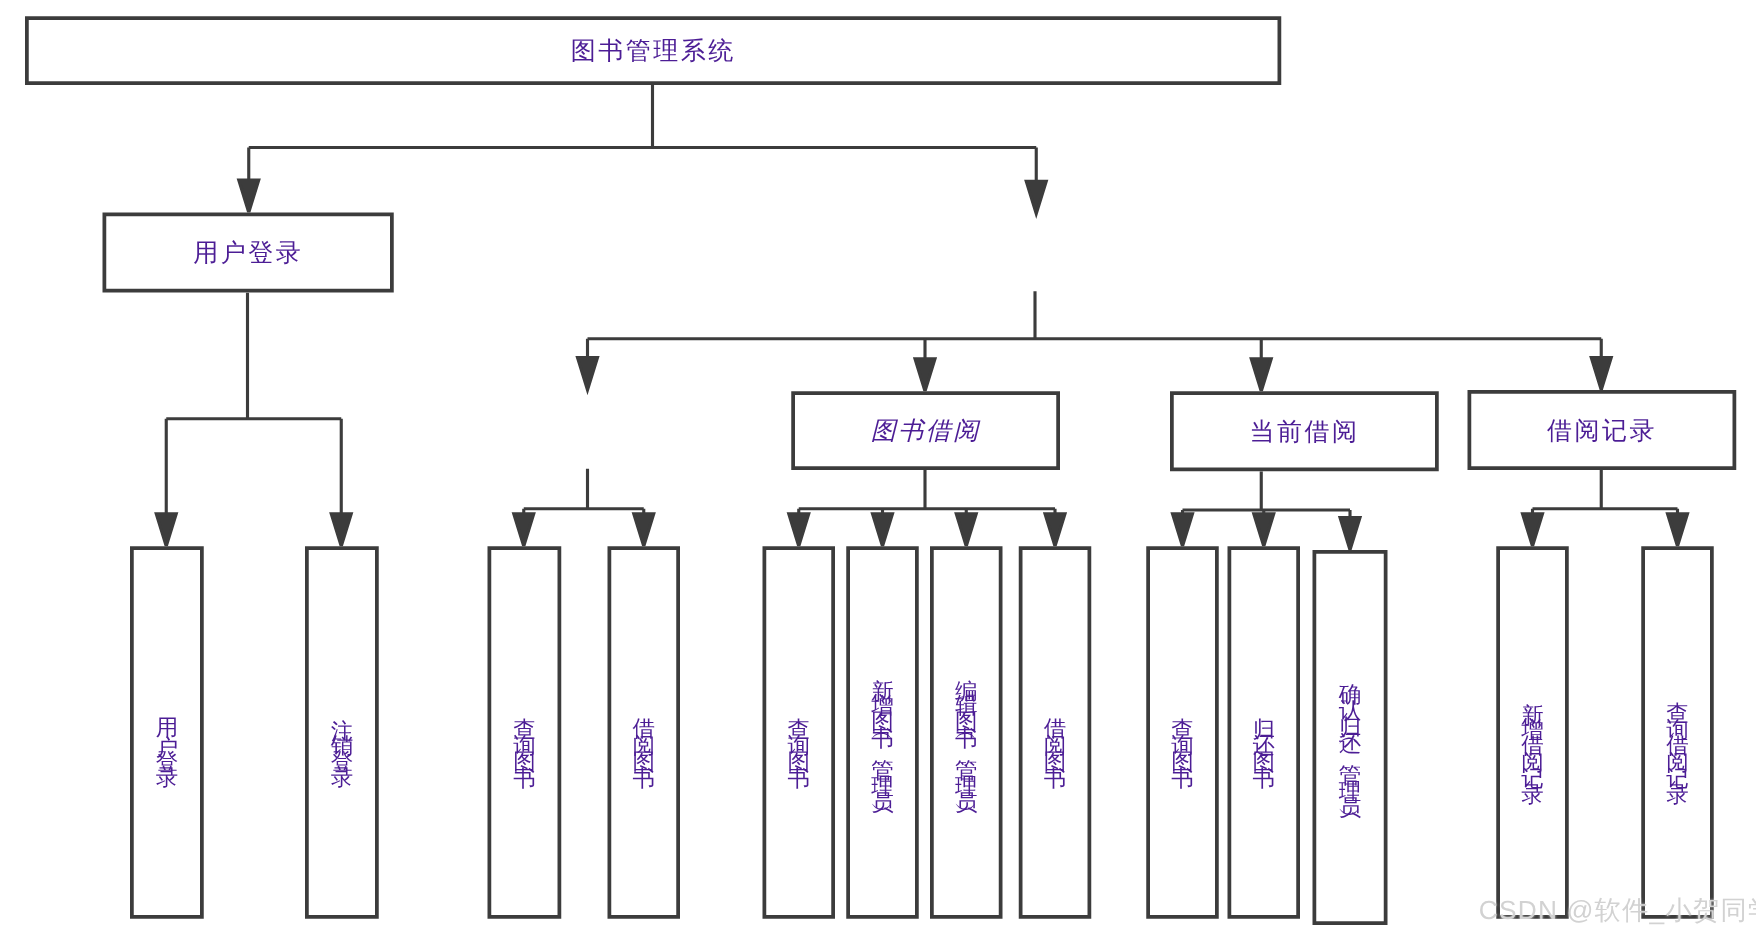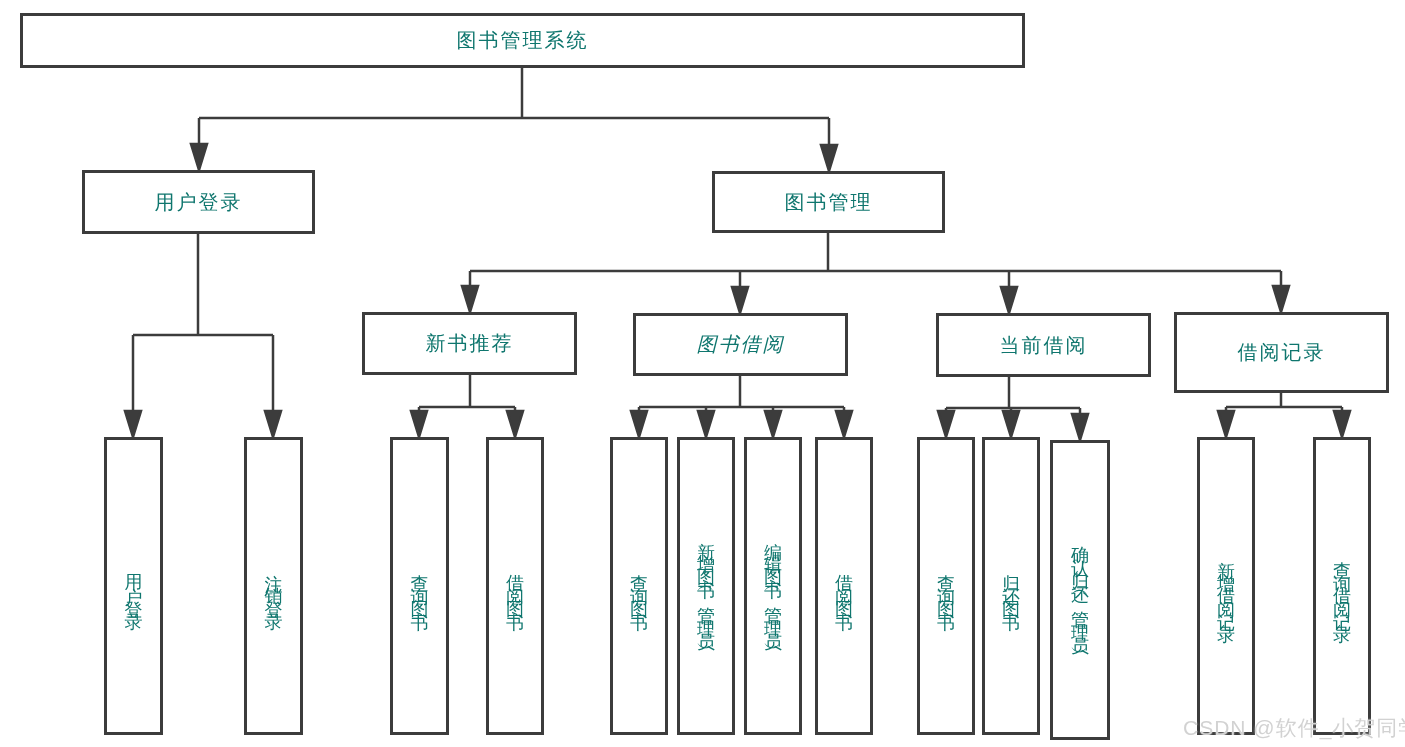--- a/index.html
+++ b/index.html
@@ -20,21 +20,21 @@
     left: 0; top: 0;
     width: 1405px;
     height: 747px;
     z-index: 0;
   }
   .node {
     position: absolute;
     box-sizing: border-box;
     border: 3px solid #3c3c3c;
     background: #ffffff;
-    color: #0f766e;
+    color: #4c1d95;
     display: flex;
     align-items: center;
     justify-content: center;
     z-index: 1;
   }
   .hbox {
     font-size: 20px;
     letter-spacing: 2px;
     white-space: nowrap;
   }
@@ -136,26 +136,24 @@
         <polygon points="1218,411 1234,411 1226,437"></polygon>
         <line x1="1342" y1="407" x2="1342" y2="413"></line>
         <polygon points="1334,411 1350,411 1342,437"></polygon>
       </g>
     </g>
   </svg>
 
   <div class="node hbox" style="left:20px; top:13px; width:1005px; height:55px;">图书管理系统</div>
 
   <div class="node hbox" style="left:82px; top:170px; width:233px; height:64px;">用户登录</div>
-  <div class="node hbox" style="left:712px; top:171px; width:233px; height:62px;">图书管理</div>
 
-  <div class="node hbox" style="left:362px; top:312px; width:215px; height:63px;">新书推荐</div>
   <div class="node hbox" style="left:633px; top:313px; width:215px; height:63px;font-style:italic;">图书借阅</div>
   <div class="node hbox" style="left:936px; top:313px; width:215px; height:64px;">当前借阅</div>
-  <div class="node hbox" style="left:1174px; top:312px; width:215px; height:81px;">借阅记录</div>
+  <div class="node hbox" style="left:1174px; top:312px; width:215px; height:64px;">借阅记录</div>
 
   <div class="node vbox" style="left:104px; top:437px; width:59px; height:298px;">用户登录</div>
   <div class="node vbox" style="left:244px; top:437px; width:59px; height:298px;">注销登录</div>
 
   <div class="node vbox" style="left:390px; top:437px; width:59px; height:298px;">查询图书</div>
   <div class="node vbox" style="left:486px; top:437px; width:58px; height:298px;">借阅图书</div>
 
   <div class="node vbox" style="left:610px; top:437px; width:58px; height:298px;">查询图书</div>
   <div class="node vbox" style="left:677px; top:437px; width:58px; height:298px;">新增图书（管理员）</div>
   <div class="node vbox" style="left:744px; top:437px; width:58px; height:298px;">编辑图书（管理员）</div>

